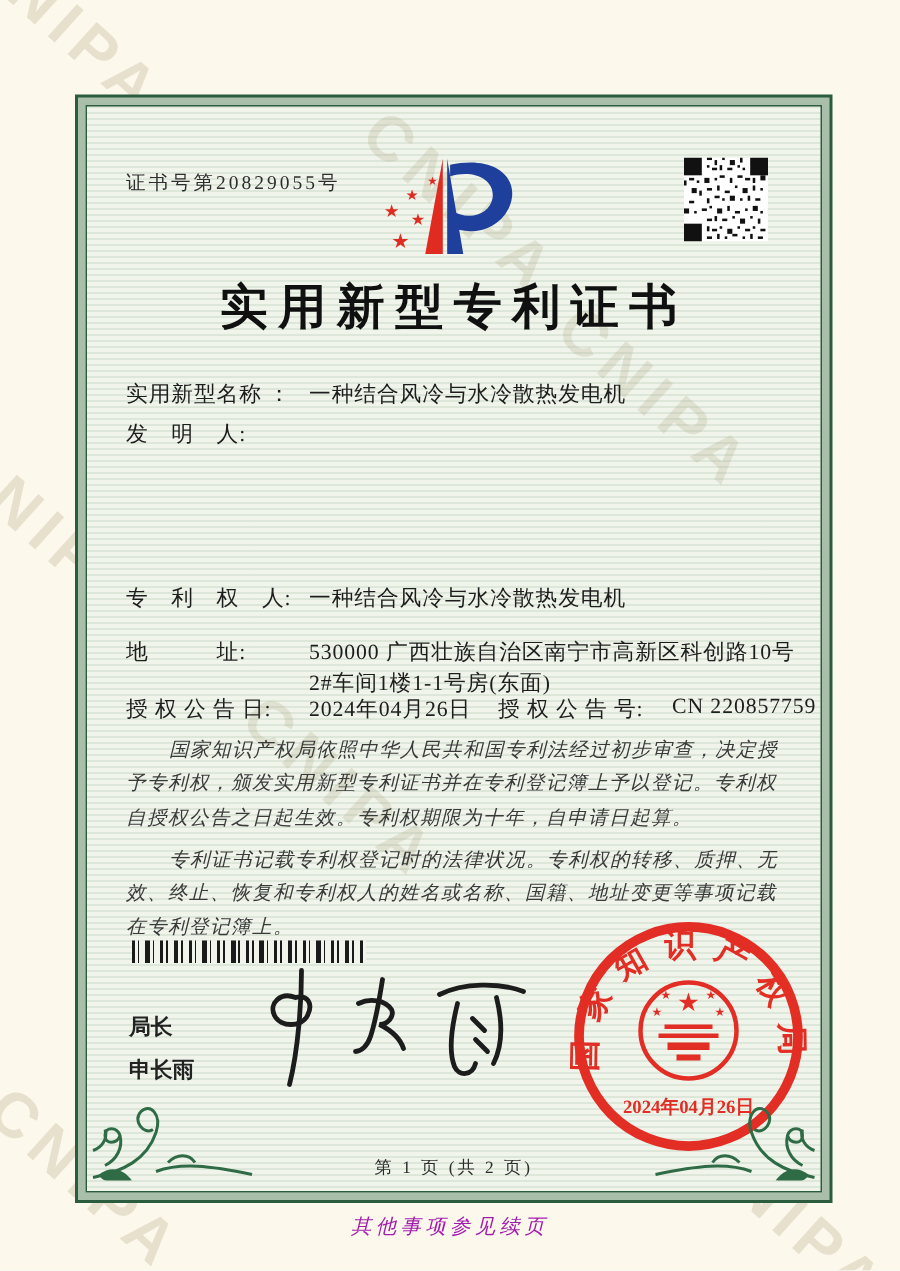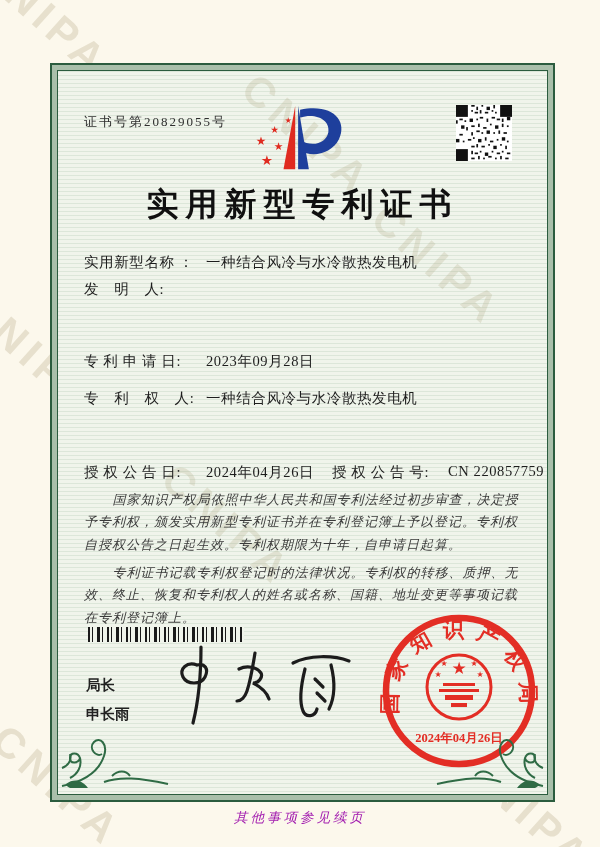--- a/index.html
+++ b/index.html
@@ -169,27 +169,27 @@
 
     <div class="title">实用新型专利证书</div>
 
     <div class="row r0">
       <span class="lab">实用新型名称 ：</span>
       <span class="val">一种结合风冷与水冷散热发电机</span>
     </div>
     <div class="row r1">
       <span class="lab">发　明　人:</span>
     </div>
-    <div class="row r3">
-      <span class="lab">专 利 申 请 日:</span>
-      <span class="val">2023年09月28日</span>
-    </div>
     <div class="row r4">
       <span class="lab">专　利　权　人:</span>
       <span class="val">一种结合风冷与水冷散热发电机</span>
+    </div>
+    <div class="row r5">
+      <span class="lab">地　　　址:</span>
+      <span class="val">530000 广西壮族自治区南宁市高新区科创路10号2#车间1楼1-1号房(东面)</span>
     </div>
     <div class="row rg">
       <span class="lab">授 权 公 告 日:</span>
       <span class="val1">2024年04月26日</span>
       <span class="lab2">授 权 公 告 号:</span>
       <span class="val2">CN 220857759 U</span>
     </div>
 
     <div class="paras">
       <p>国家知识产权局依照中华人民共和国专利法经过初步审查，决定授予专利权，颁发实用新型专利证书并在专利登记簿上予以登记。专利权自授权公告之日起生效。专利权期限为十年，自申请日起算。</p>
@@ -264,16 +264,17 @@
           <path d="M2,76 C22,72 38,64 44,46 C48,34 40,26 34,32 C28,38 36,48 42,44"></path>
           <path d="M10,68 C18,64 22,56 20,48 C18,42 10,42 10,48 C10,54 18,54 20,48"></path>
           <path d="M2,58 C8,56 12,50 10,44"></path>
           <path d="M44,72 C60,66 80,68 108,74"></path>
           <path d="M52,66 C58,60 66,60 70,66"></path>
         </g>
         <path d="M6,74 C14,68 22,70 28,78 C18,80 8,80 6,74 Z" fill="#2f6b45"></path>
       </svg>
     </div>
 
+    <div class="page-ind">第 1 页 (共 2 页)</div>
   </div>
 
   <div class="footer-note">其他事项参见续页</div>
 </div>
 
 </body></html>

